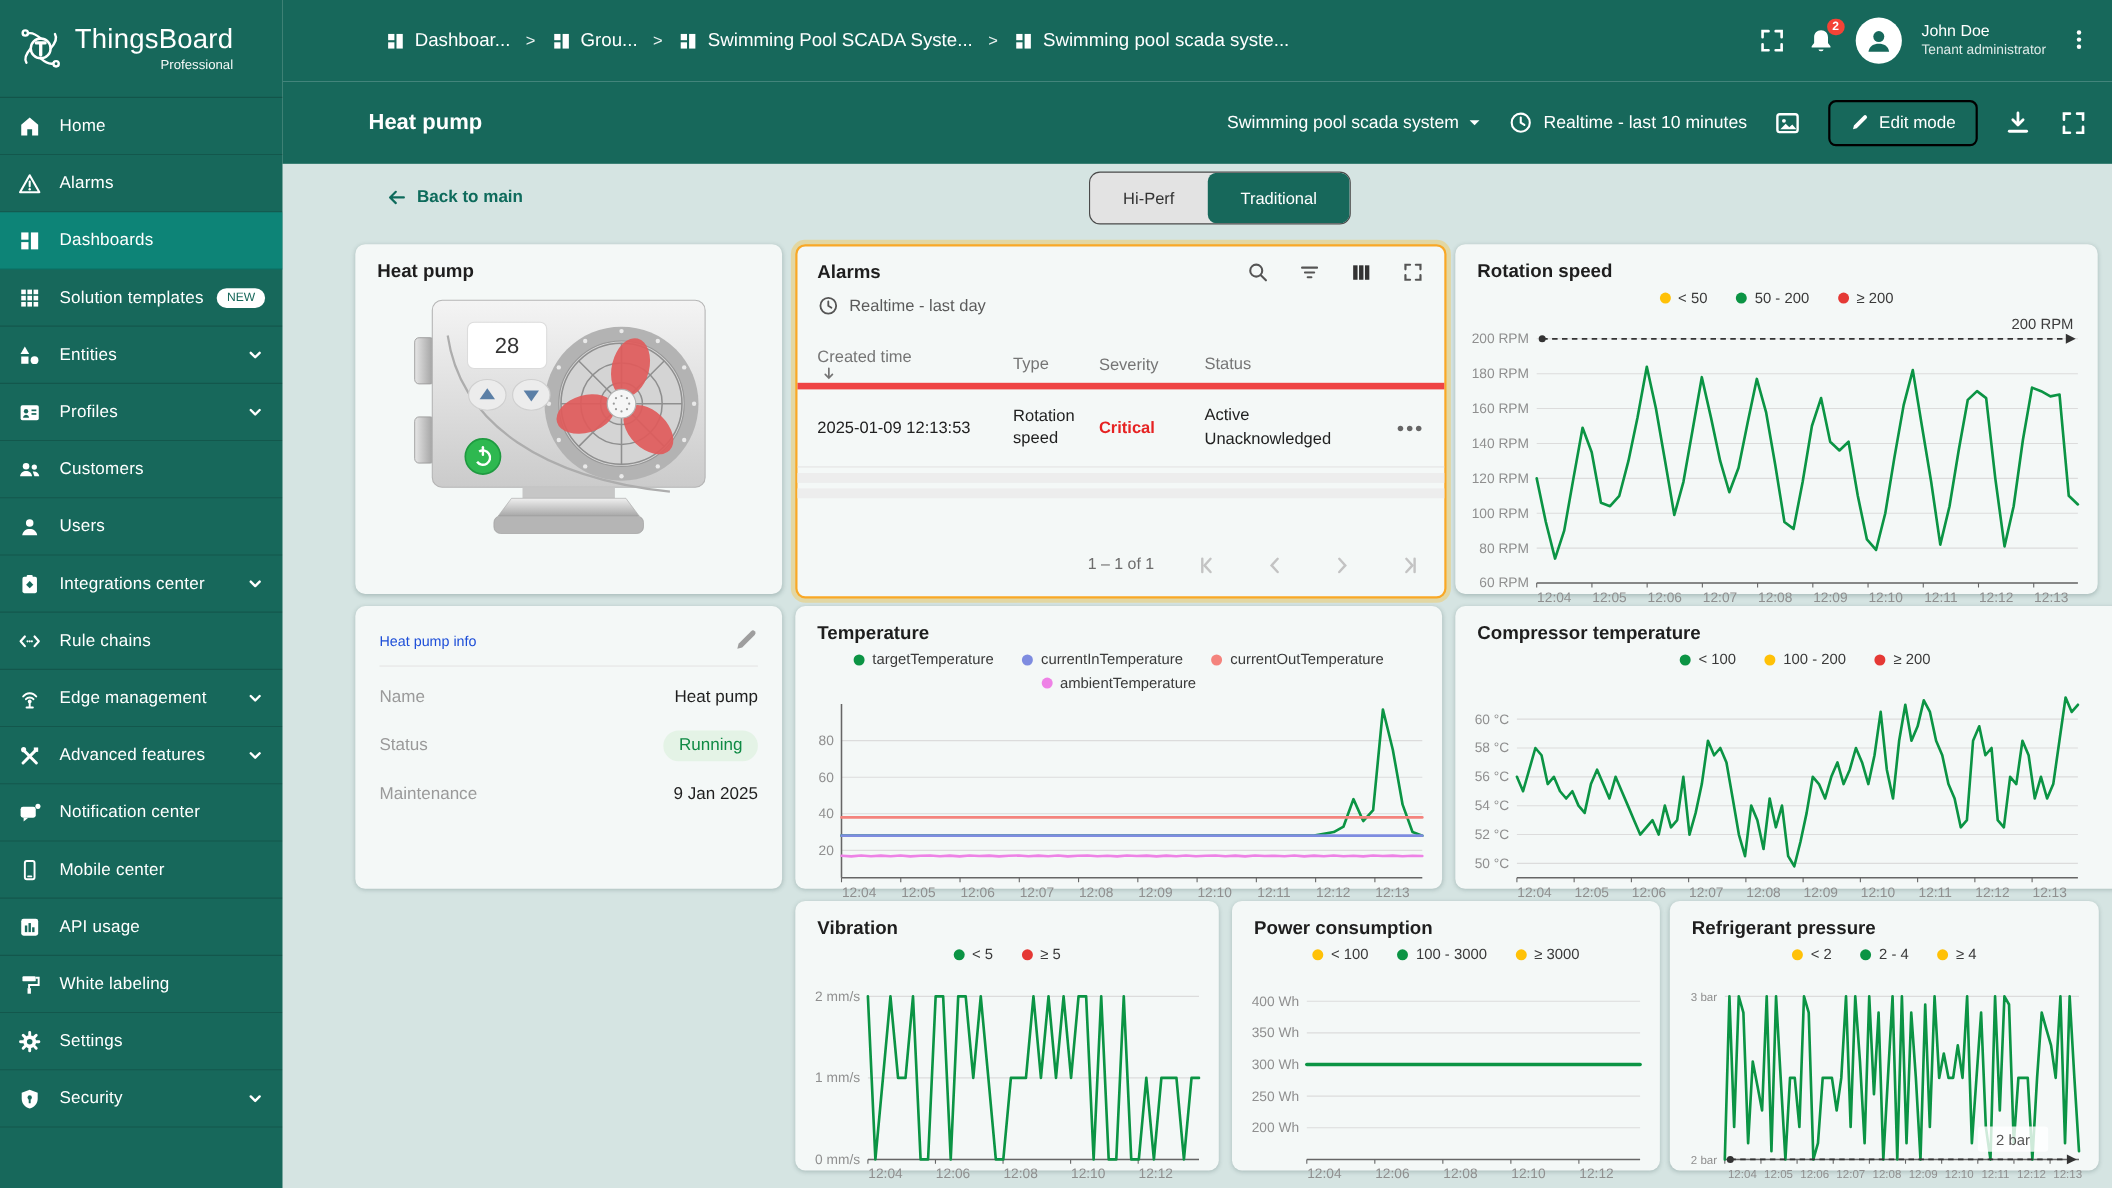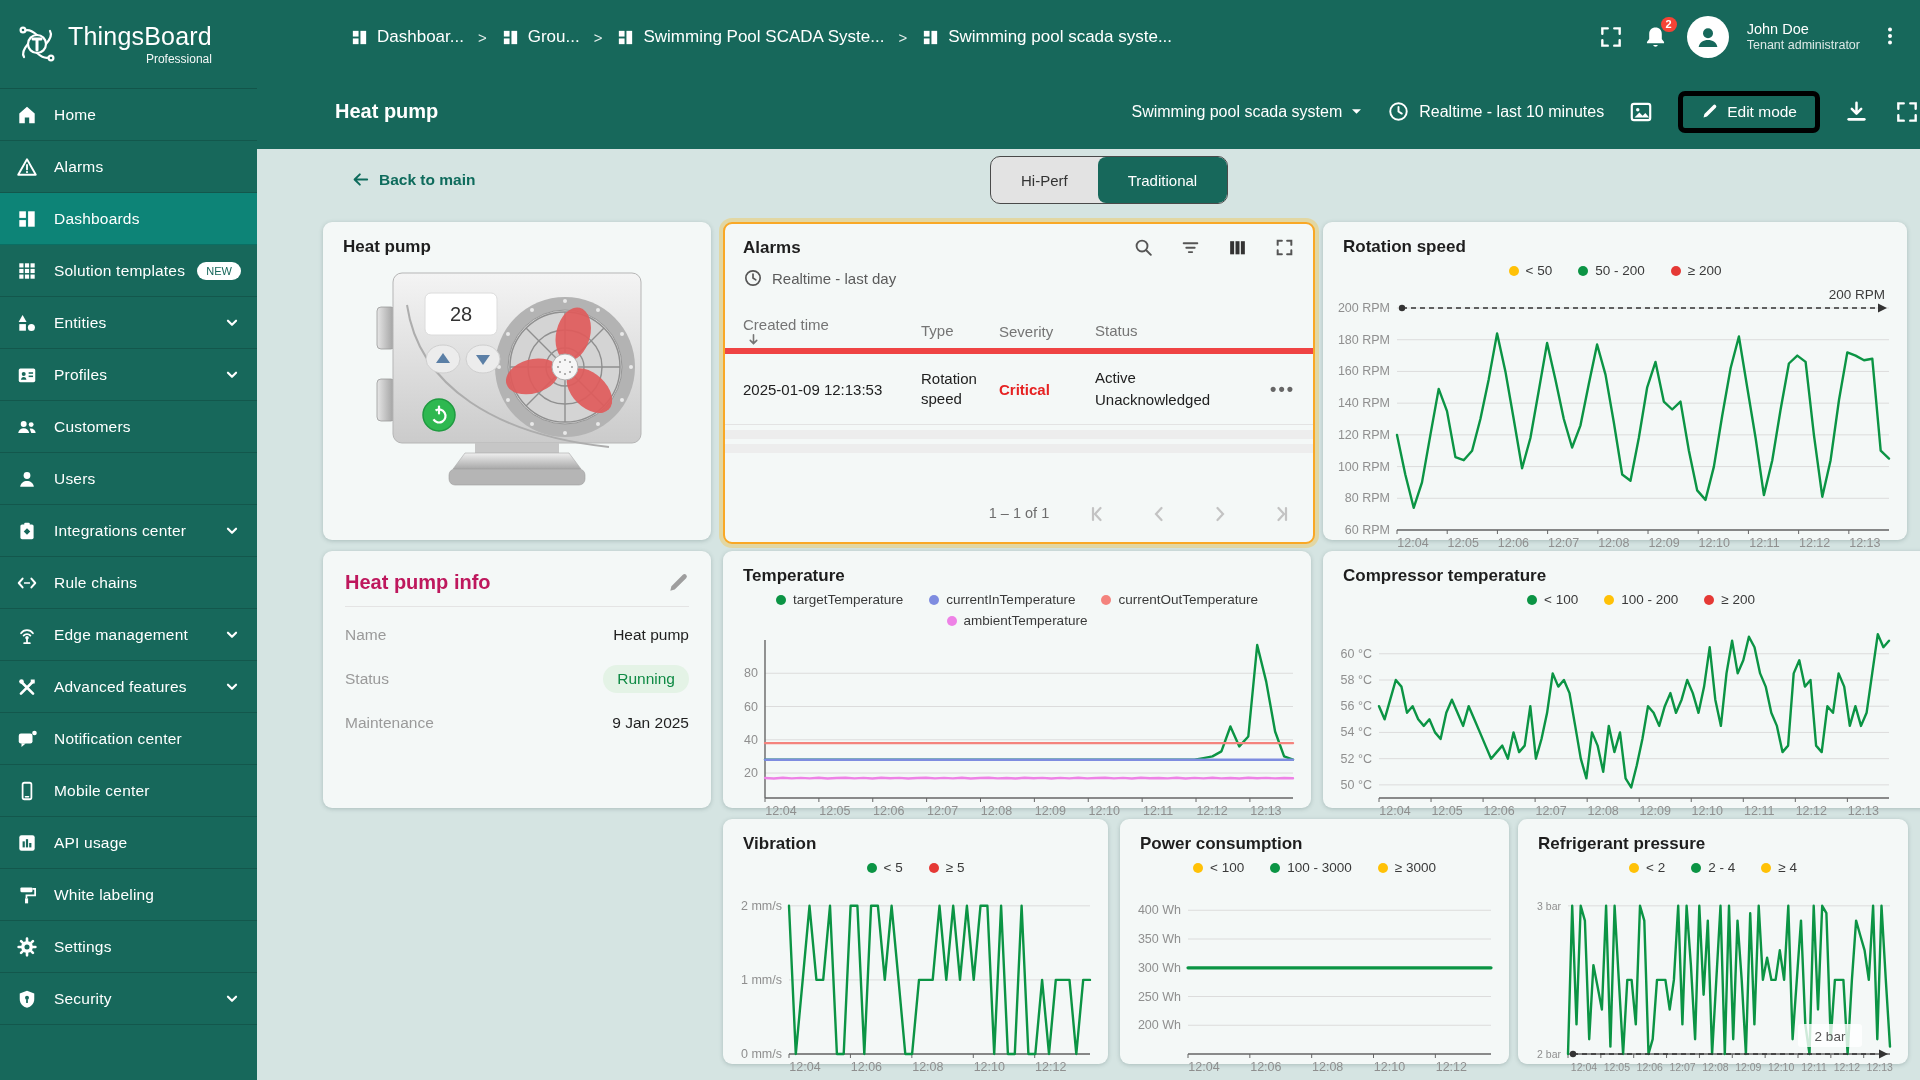--- a/index.html
+++ b/index.html
@@ -29,24 +29,24 @@
   .tb-iconbtn{width:26px;height:26px;cursor:pointer;position:relative}
   .bell-wrap{position:relative;cursor:pointer}
   .badge{position:absolute;top:-7px;right:-8px;background:#f44336;color:#fff;border-radius:9px;font-size:11px;font-weight:700;padding:2px 5px;line-height:1}
   .avatar{width:42px;height:42px;border-radius:50%;background:#fff;display:flex;align-items:center;justify-content:center;cursor:pointer}
   .user-meta{line-height:1.25}
   .user-name{font-size:14.5px}
   .user-role{font-size:12.5px;opacity:.85}
   
   .dash-toolbar{height:75px;background:#17685b;color:#fff;display:flex;align-items:center;flex:none}
   .dash-title{font-size:20px;font-weight:600;margin-left:78px}
-  .dtb-right{margin-left:auto;display:flex;align-items:center;gap:24px;}
+  .dtb-right{margin-left:auto;display:flex;align-items:center;gap:24px;padding-right:22px}
   .entity-sel{display:flex;align-items:center;gap:8px;font-size:16px;cursor:pointer}
   .time-range{display:flex;align-items:center;gap:9px;font-size:16px;cursor:pointer}
-  .edit-btn{display:flex;align-items:center;gap:9px;border:5px solid #000000;border-radius:7px;height:42px;padding:0 18px;font-size:15.5px;font-weight:500;cursor:pointer;background:transparent;color:#fff}
+  .edit-btn{display:flex;align-items:center;gap:9px;border:2px solid #000000;border-radius:7px;height:42px;padding:0 18px;font-size:15.5px;font-weight:500;cursor:pointer;background:transparent;color:#fff}
   
   .content{position:relative;flex:1;background:#d5e4e2}
   .back-link{position:absolute;left:94px;top:21px;display:flex;align-items:center;gap:9px;color:#0e6b5c;font-size:15.5px;font-weight:700;cursor:pointer}
   .toggle{position:absolute;left:733px;top:7px;display:flex;border:1.5px solid #4a4a4a;border-radius:10px;overflow:hidden;background:#e3e3e3;cursor:pointer}
   .toggle-opt{padding:0 30px;height:46px;display:flex;align-items:center;font-size:15px;font-weight:500;color:#333}
   .toggle-opt.active{background:#17685b;color:#fff;border-radius:8px}
   .card{position:absolute;background:#f4f8f7;border-radius:9px;box-shadow:0 1px 4px rgba(60,90,90,.28);display:flex;flex-direction:column}
   .card-title{font-size:17px;font-weight:600;color:#1e1e1e;padding:15px 20px 4px}
   .legend{display:flex;flex-wrap:wrap;justify-content:center;column-gap:26px;row-gap:6px;padding:2px 30px;font-size:13.5px;color:#3a3a3a}
   .legend-item{display:flex;align-items:center;gap:7px}
@@ -79,21 +79,21 @@
   
   #w-rotation{left:1066px;top:73px;width:584px;height:318px}
   #w-info{left:66px;top:402px;width:388px;height:257px}
   #w-temperature{left:466px;top:402px;width:588px;height:257px}
   #w-compressor{left:1066px;top:402px;width:636px;height:257px}
   #w-vibration{left:466px;top:670px;width:385px;height:245px}
   #w-power{left:863px;top:670px;width:389px;height:245px}
   #w-refrigerant{left:1261px;top:670px;width:390px;height:245px}
   
   .info-head{display:flex;align-items:center;padding:20px 22px 12px}
-  .info-title{font-size:20px;font-weight:700;color:#be185d}
+  .info-title{font-size:13px;font-weight:400;color:#1d4ed8}
   .info-edit{margin-left:auto;width:22px;height:22px;cursor:pointer}
   .info-divider{height:1px;background:#e4e4e4;margin:0 22px}
   .info-rows{padding:6px 22px}
   .info-row{display:flex;align-items:center;height:44px}
   .info-label{color:#9a9a9a;font-size:15.5px}
   .info-value{margin-left:auto;color:#1f1f1f;font-size:15.5px}
   .pill{background:#e4f3e6;color:#0f8a44;font-weight:500;padding:5px 14px;border-radius:14px}
 </style>
 </head>
 <body>

